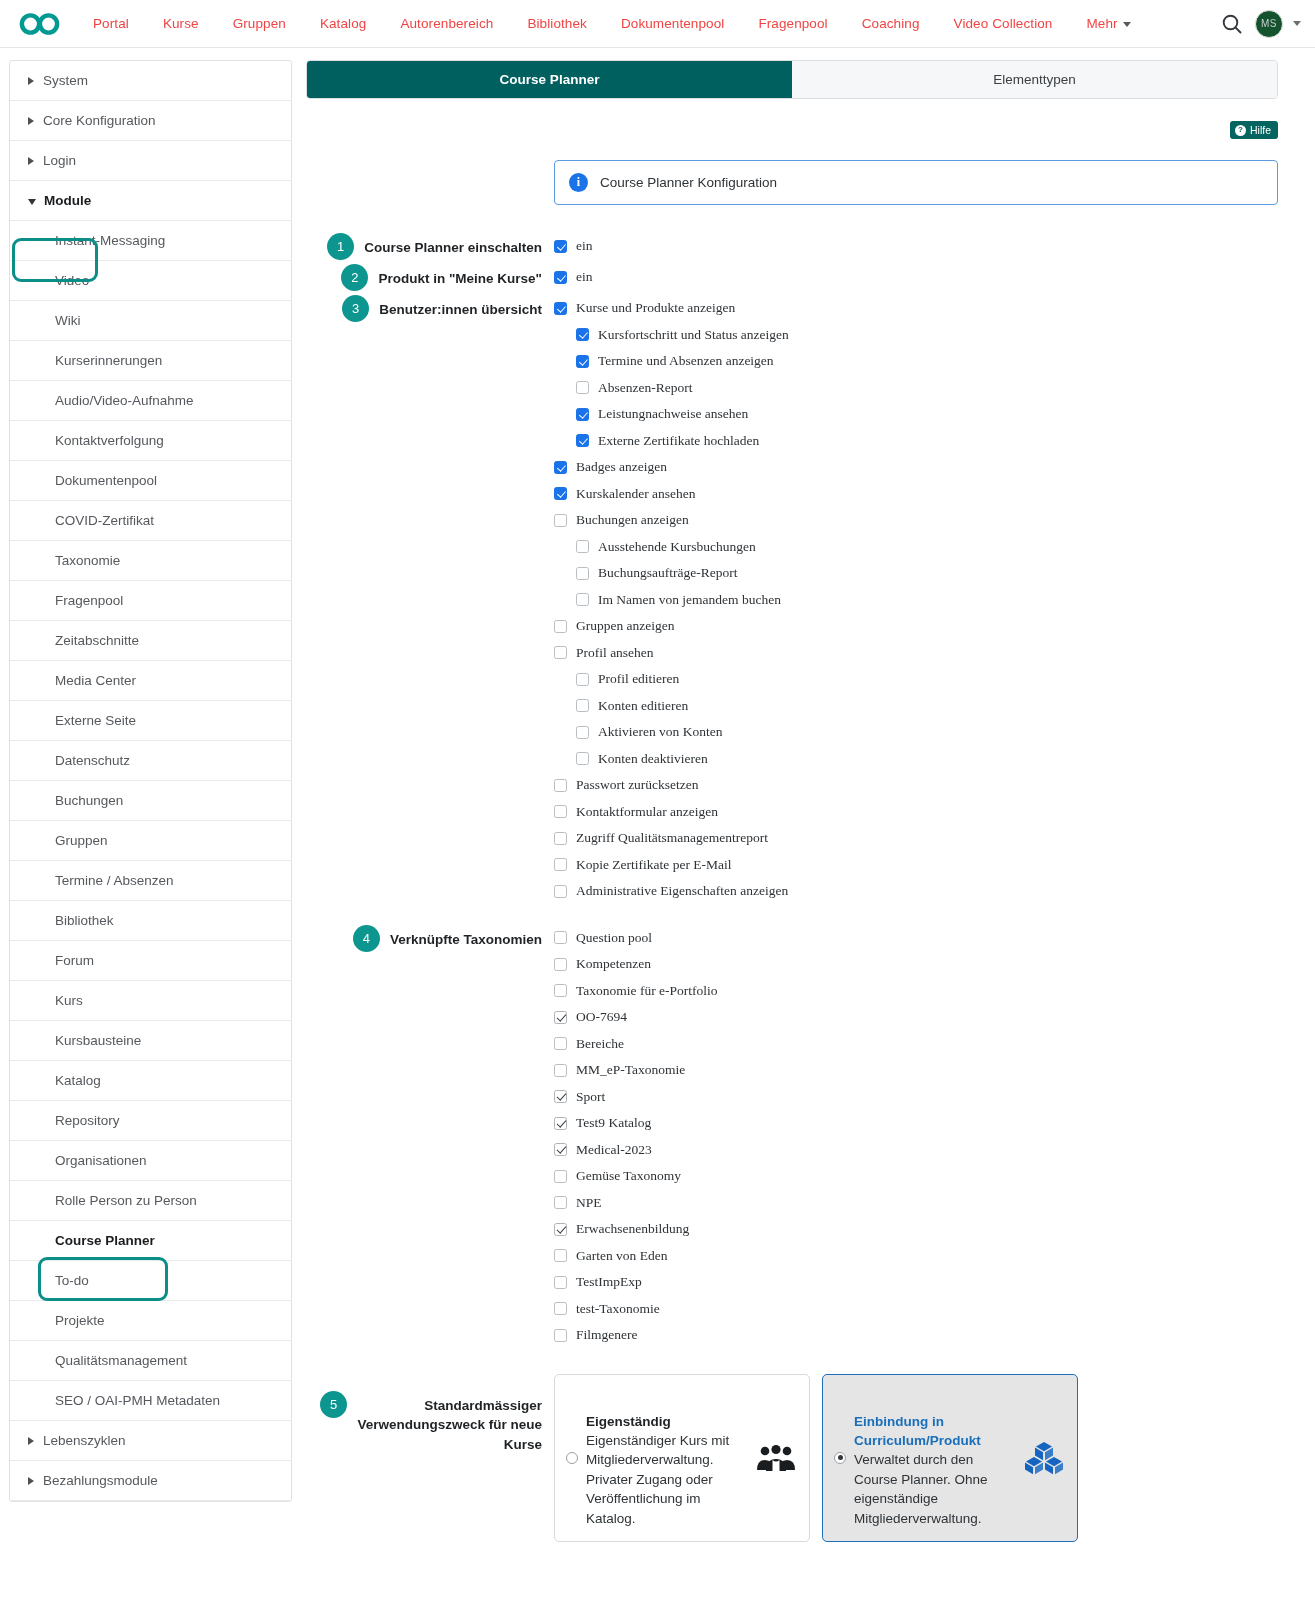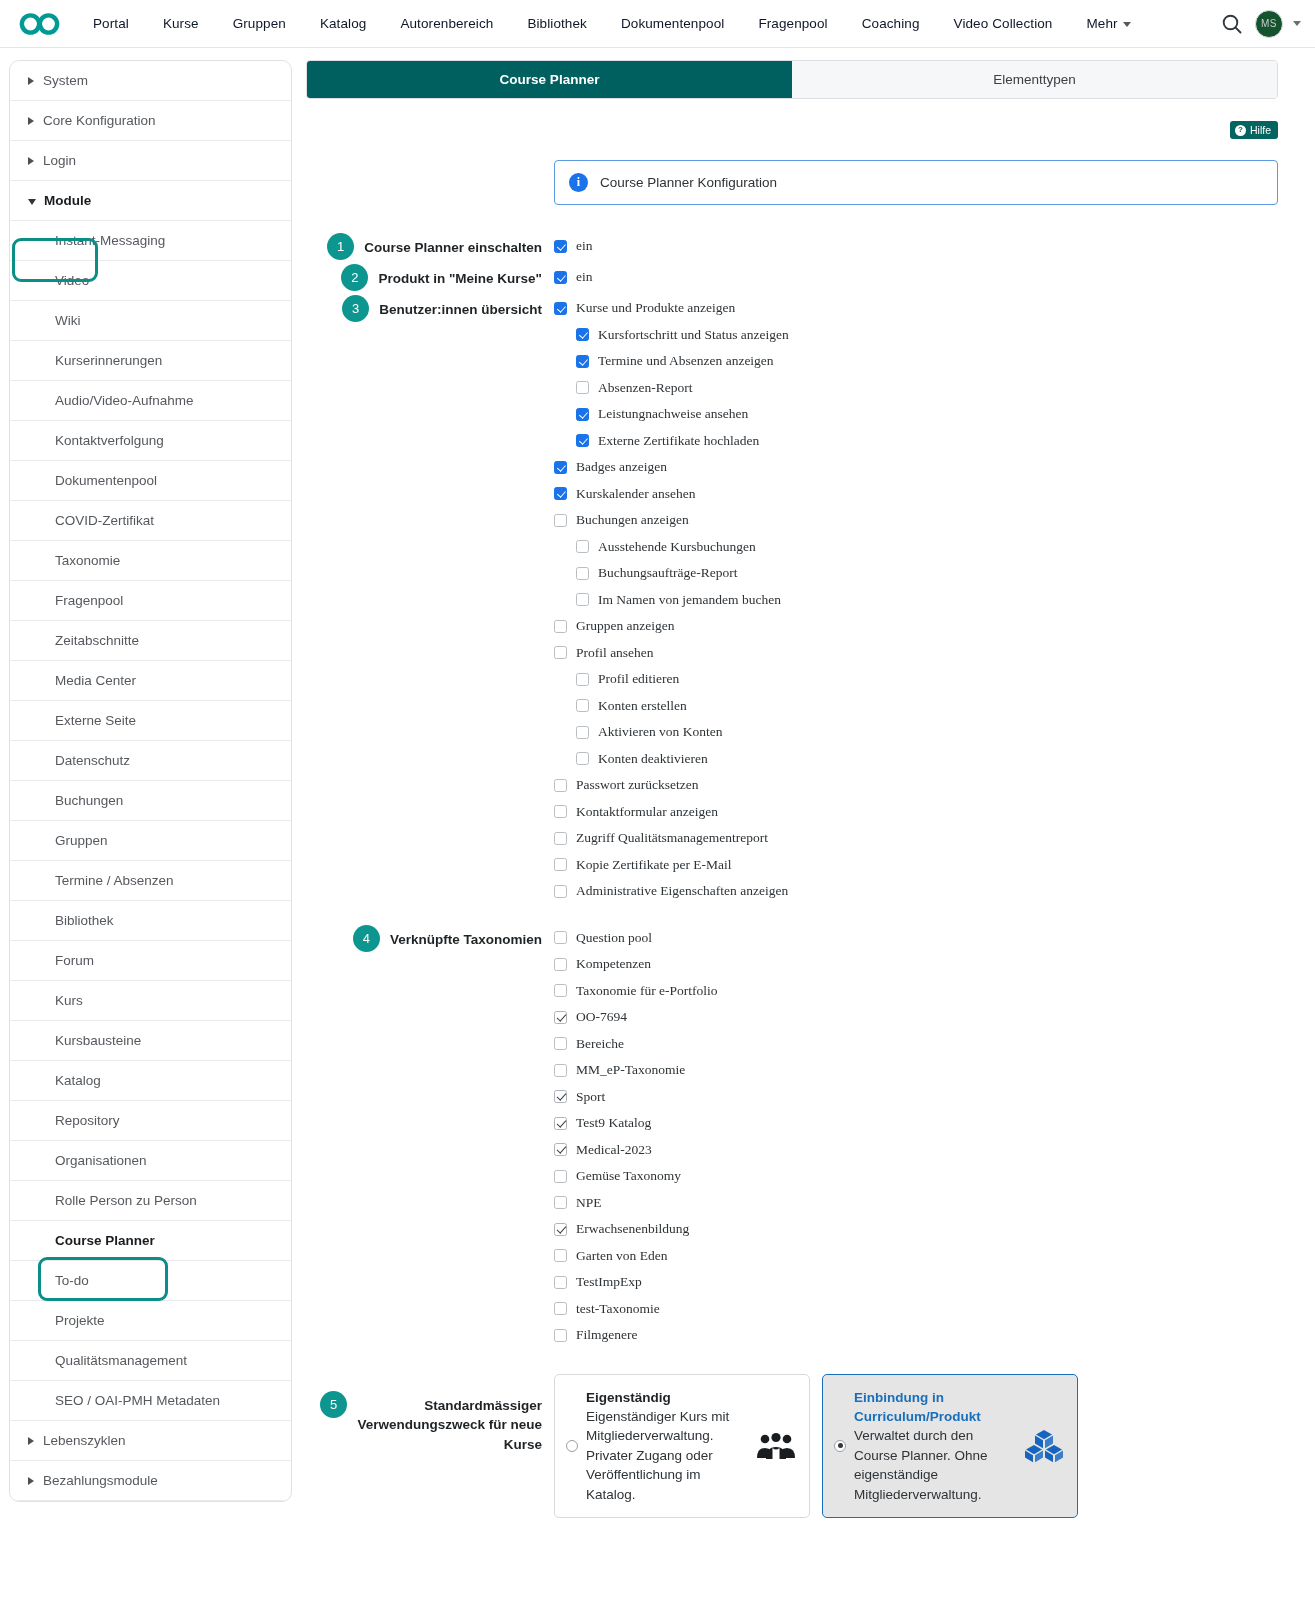--- a/index.html
+++ b/index.html
@@ -17,21 +17,21 @@
   #topnav {
     height:48px; width:100%;
     background:#ffffff;
     border-bottom:1px solid #e3e5e8;
     display:flex; align-items:center;
     padding:0 14px 0 18px;
   }
   #logo { width:44px; height:30px; flex:0 0 auto; margin-right:14px; display:flex; align-items:center; }
   #navlinks { display:flex; align-items:center; gap:0px; flex:1 1 auto; }
   .navlink {
-    font-size:13.5px; color:#0f172a; padding:0 17px; white-space:nowrap;
+    font-size:13.5px; color:#ef4444; padding:0 17px; white-space:nowrap;
     cursor:pointer; letter-spacing:0.1px;
   }
   .navlink .caret { display:inline-block; margin-left:5px; border-left:4px solid transparent; border-right:4px solid transparent; border-top:5px solid #55595e; vertical-align:middle; }
   #navright { display:flex; align-items:center; gap:10px; }
   #searchbtn { width:26px; height:26px; cursor:pointer; }
   #avatar {
     width:28px; height:28px; border-radius:50%;
     border:1.5px solid #e0e2e5; background:#14532d;
     display:flex; align-items:center; justify-content:center;
     font-size:10px; color:#c9cbce; letter-spacing:0.4px;
@@ -39,21 +39,21 @@
   #avatarcaret { border-left:4px solid transparent; border-right:4px solid transparent; border-top:5px solid #6b6f74; cursor:pointer; }
 
   
   #layout { display:flex; align-items:flex-start; width:100%; }
 
   
   #sidebar {
     width:283px; flex:0 0 283px;
     margin:12px 0 0 9px;
     border:1px solid #dfe1e4;
-    border-radius:10px;
+    border-radius:3px;
     background:#fff;
     overflow:hidden;
   }
   .side-item {
     position:relative;
     height:40px; display:flex; align-items:center;
     border-bottom:1px solid #e8eaec;
     font-size:13.5px; color:#55595e;
     cursor:pointer; padding-left:18px;
   }
@@ -156,21 +156,21 @@
   }
   .card.sel { border:1px solid #1a6fbb; background:#e5e5e5; }
   .radio {
     width:12px;height:12px;border-radius:50%;border:1px solid #9aa0a6;background:#fff;
     flex:0 0 auto; position:relative; cursor:pointer;
   }
   .radio.on::after {
     content:""; position:absolute; left:2.5px;top:2.5px;width:5px;height:5px;
     border-radius:50%; background:#33383d;
   }
-  .card-txt { flex:1 1 auto; line-height:1.44; }
+  .card-txt { flex:1 1 auto; line-height:1.44;margin-top:24px; }
   .card-title { font-weight:bold; font-size:13.5px; color:#1f2326; }
   .card.sel .card-title { color:#1a6fbb; }
   .card-desc { font-size:13.5px; color:#2e3337; }
   .card-icon { flex:0 0 auto; width:42px; display:flex; align-items:center; justify-content:center; }
 </style>
 </head>
 <body>
 
 <div id="topnav">
   <div id="logo">
@@ -434,21 +434,21 @@
             <div class="cbrow">
               <span class="cb"></span>
               <span class="cblabel">Profil ansehen</span>
             </div>
             <div class="cbrow ind1">
               <span class="cb"></span>
               <span class="cblabel">Profil editieren</span>
             </div>
             <div class="cbrow ind1">
               <span class="cb"></span>
-              <span class="cblabel">Konten erstellen</span>
+              <span class="cblabel">Konten editieren</span>
             </div>
             <div class="cbrow ind1">
               <span class="cb"></span>
               <span class="cblabel">Aktivieren von Konten</span>
             </div>
             <div class="cbrow ind1">
               <span class="cb"></span>
               <span class="cblabel">Konten deaktivieren</span>
             </div>
             <div class="cbrow">

